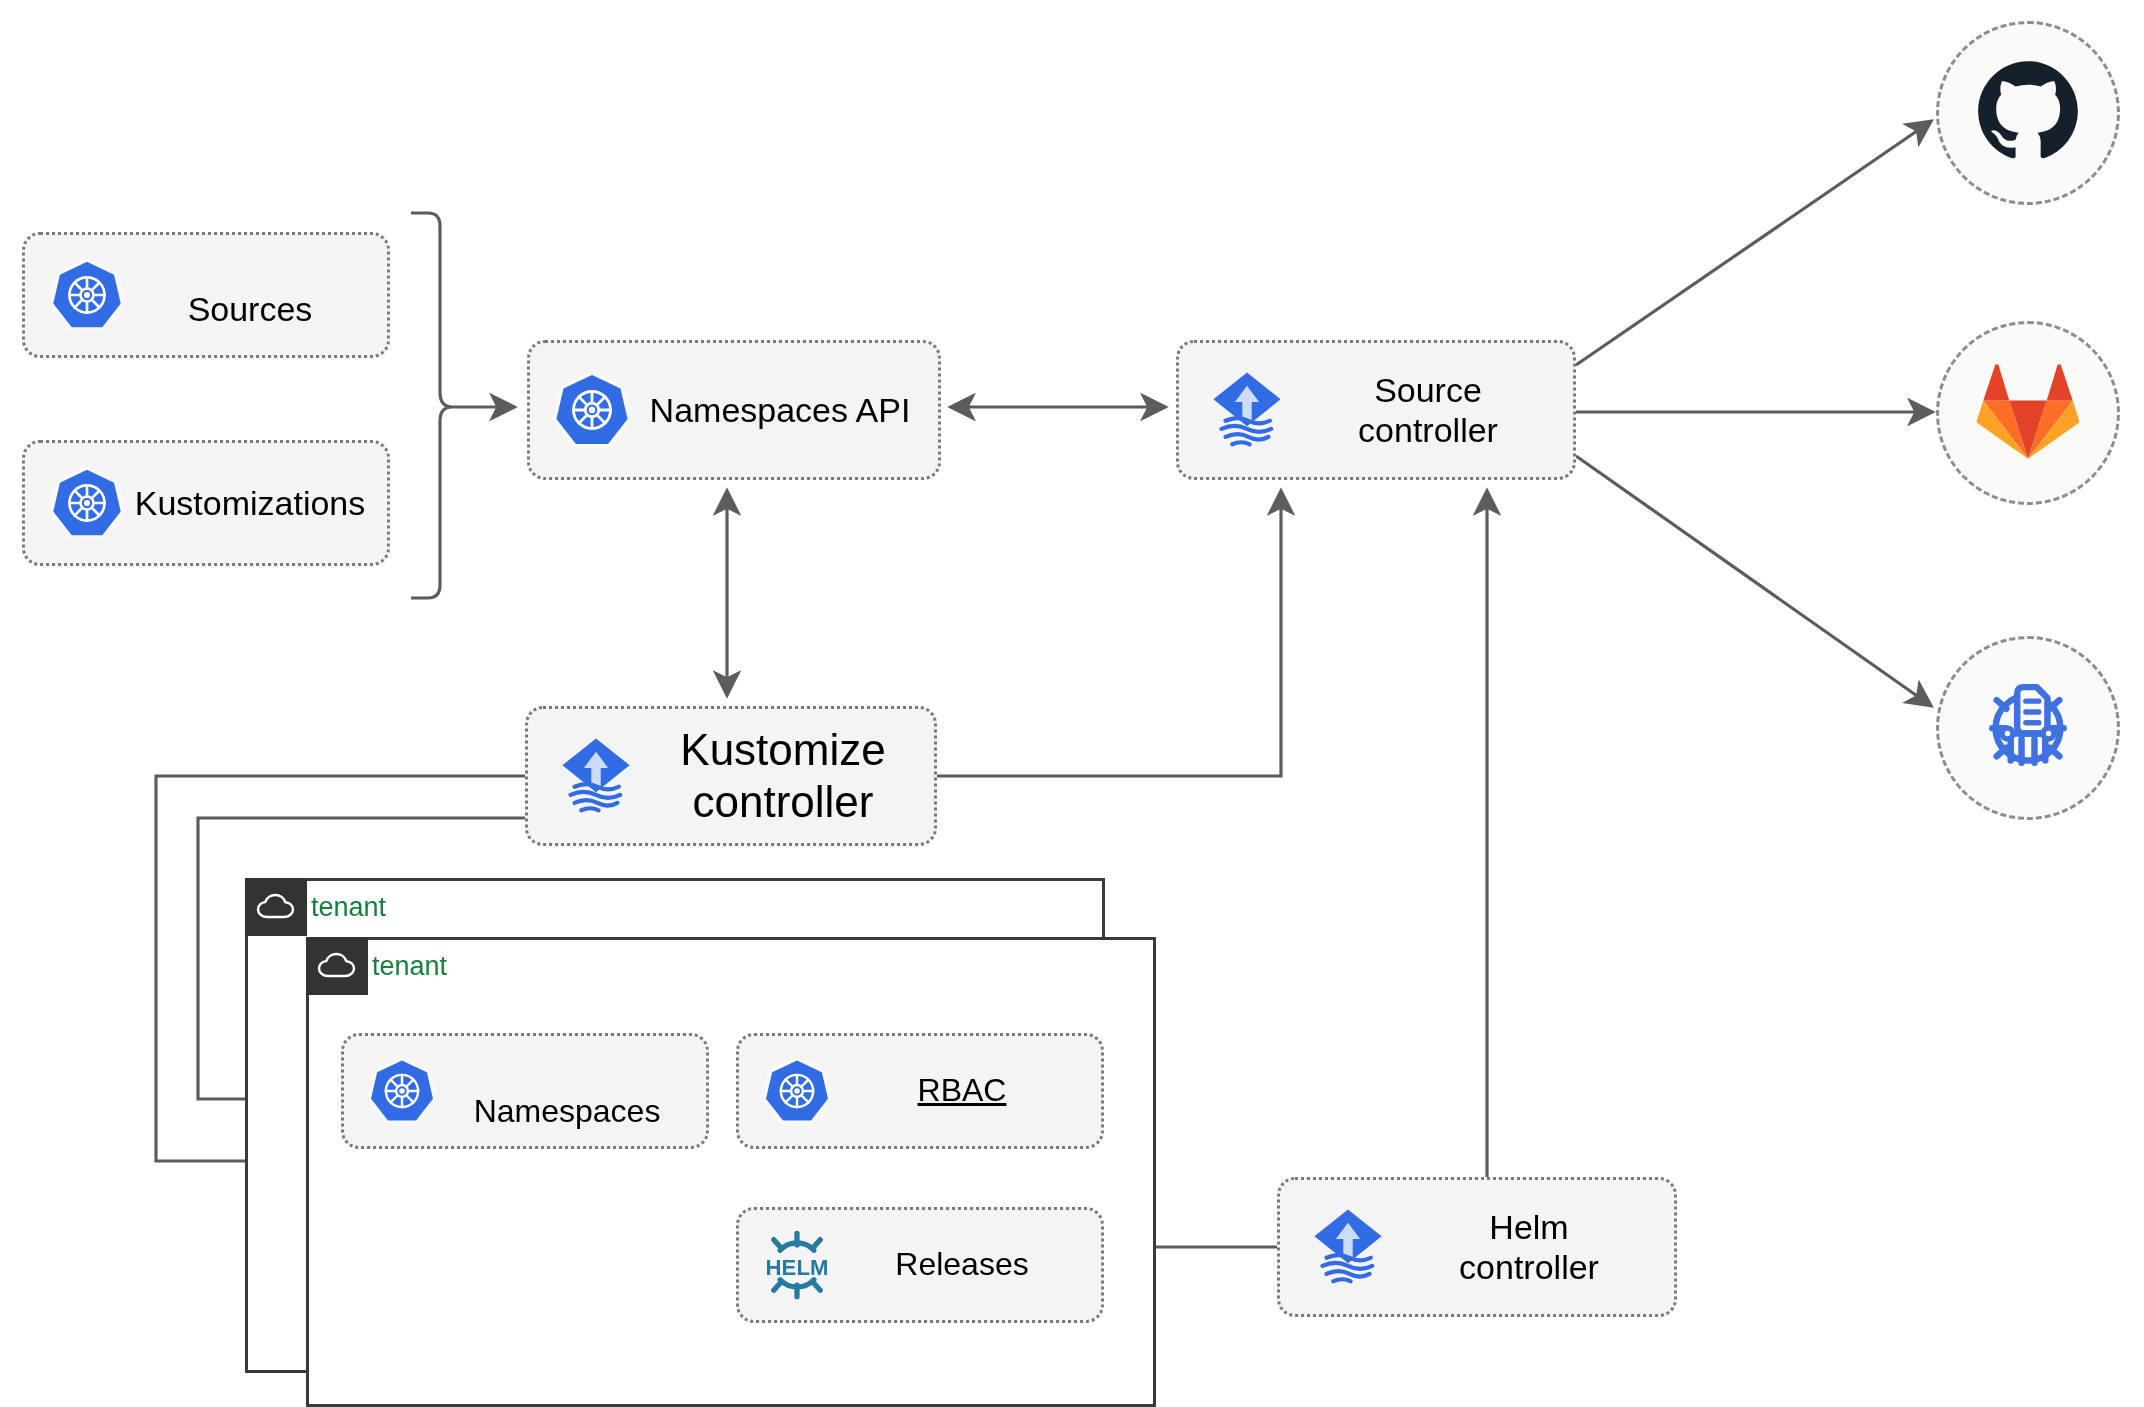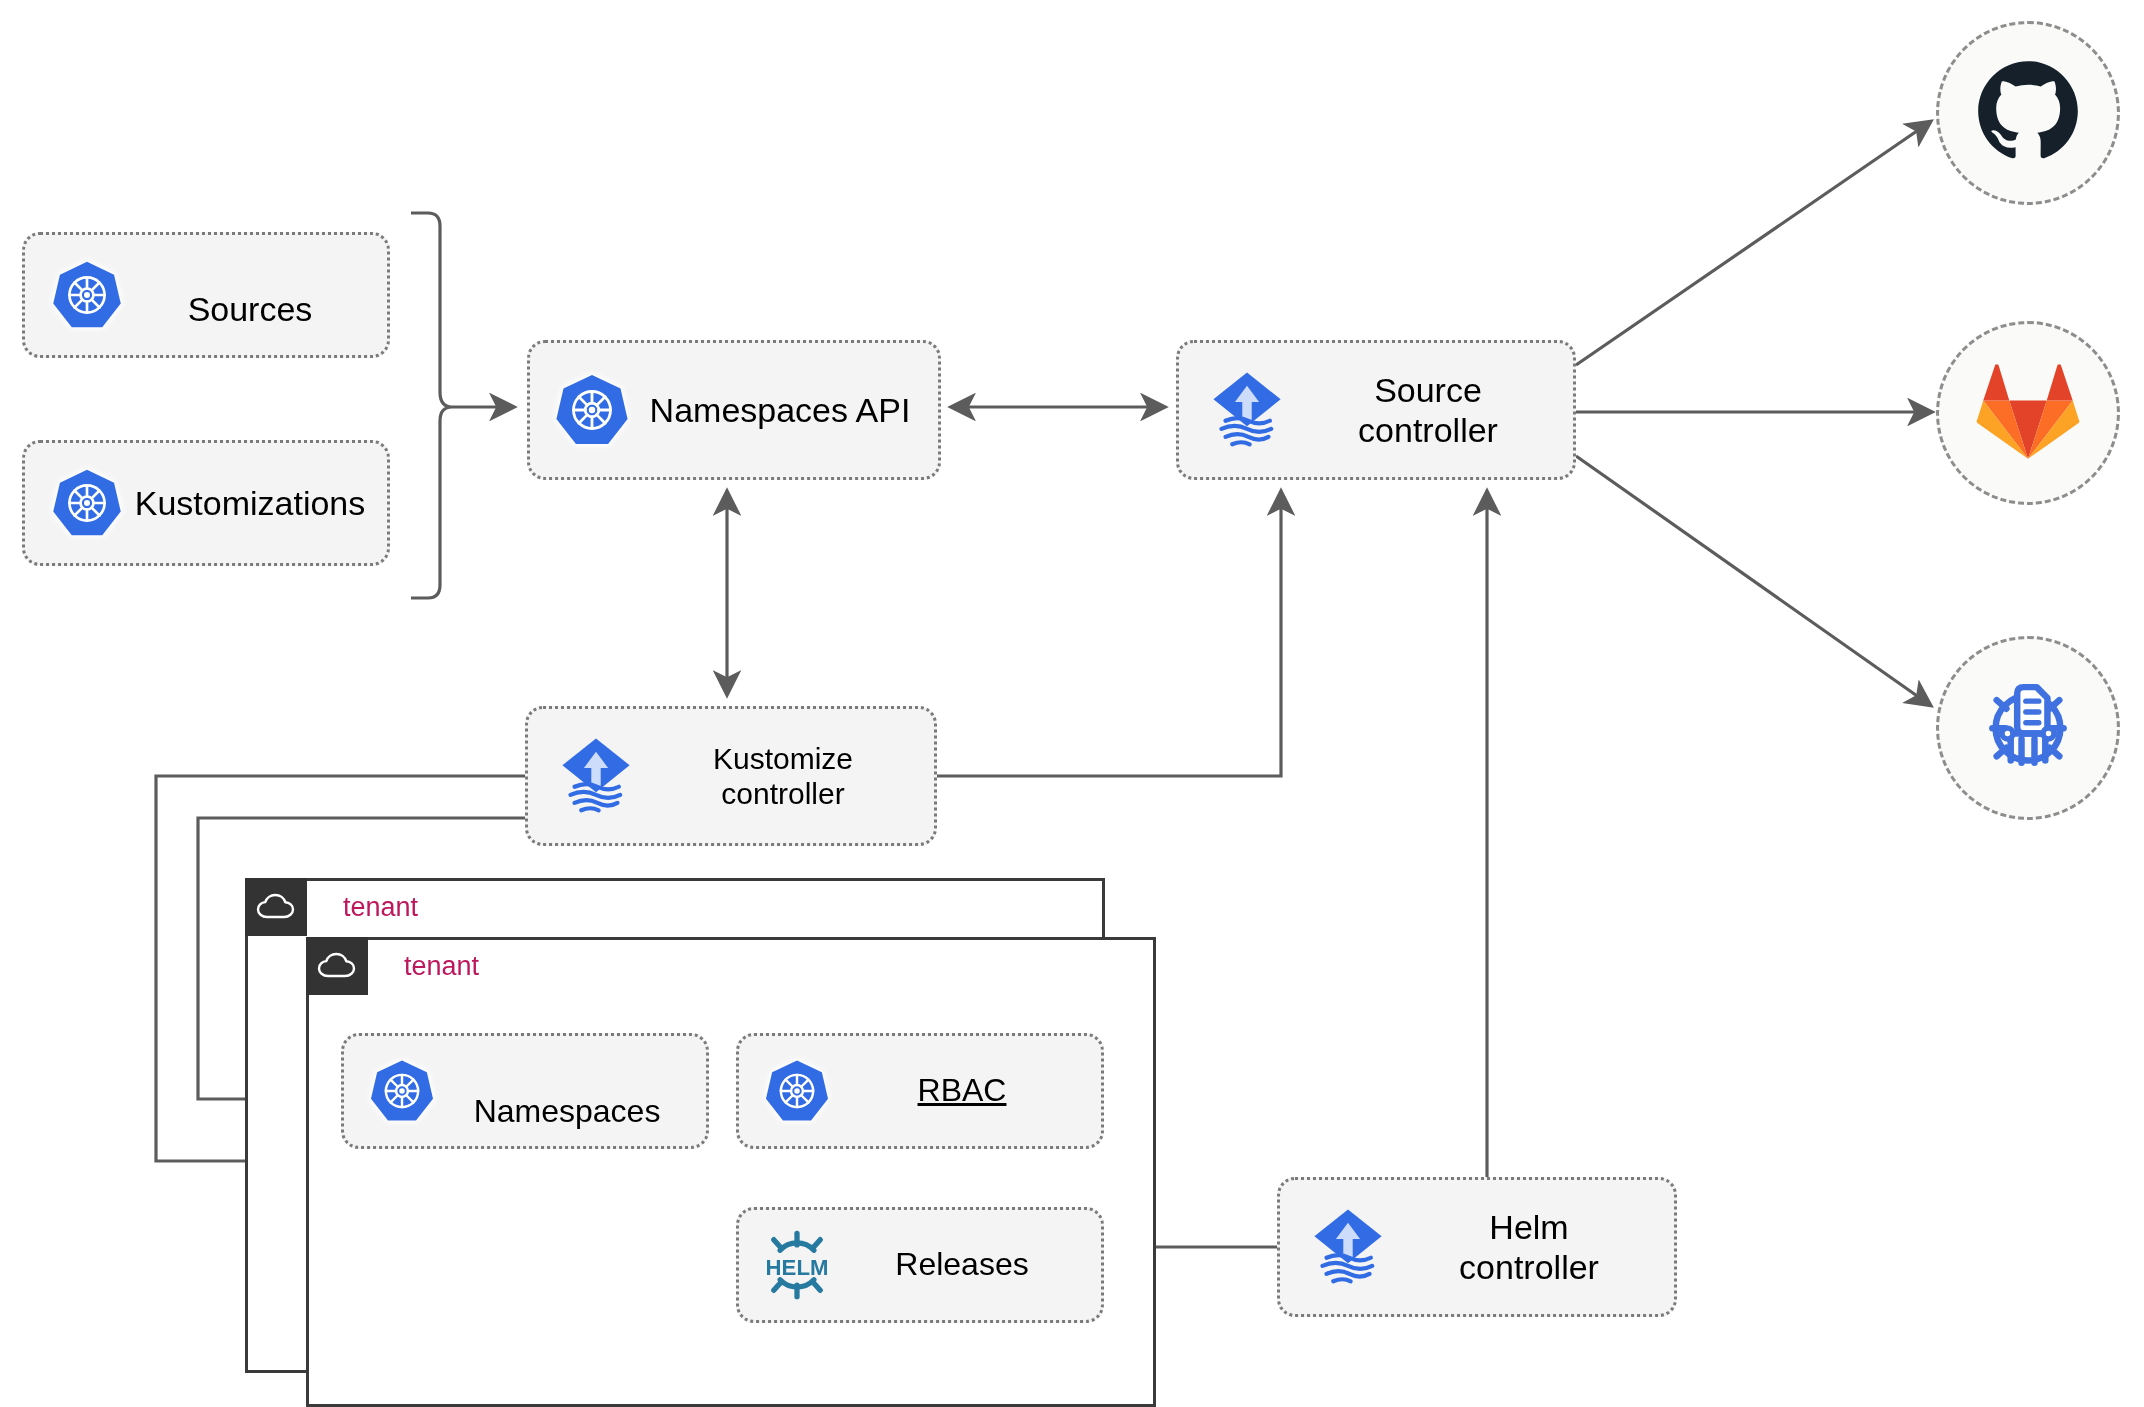--- a/index.html
+++ b/index.html
@@ -11,21 +11,21 @@
   .rbox{background:#f4f4f4;border:3px dotted #7a7a7a;border-radius:18px;}
   .rbox .ico{flex:0 0 auto;display:flex;align-items:center;justify-content:center;}
   .rbox .lbl{flex:1 1 auto;text-align:center;color:#000;line-height:1.18;}
 
   .circ{position:absolute;box-sizing:border-box;border-radius:50%;
         background:#fafaf8;border:3px dashed #8d8d8d;display:flex;align-items:center;justify-content:center;}
 
   .tenant{position:absolute;box-sizing:border-box;background:#ffffff;border:3px solid #3a3a3a;}
   .tenant-head{position:absolute;display:flex;align-items:center;height:58px;}
   .tenant-tab{width:62px;height:58px;background:#333333;display:flex;align-items:center;justify-content:center;flex:0 0 auto;}
-  .tenant-name{font-size:27px;color:#be185d;margin-left:36px;}
+  .tenant-name{font-size:27px;color:#15803d;margin-left:4px;}
 
   .k8s{filter:drop-shadow(0 0 2px #ffffff) drop-shadow(0 0 4px #ffffff);}
 </style>
 </head>
 <body>
 
 <div id="stage">
 
   <svg id="edges" viewBox="0 0 2144 1407">
     <defs>
@@ -159,21 +159,21 @@
         <path d="M32 4 L57 24 L32 44 L7 24 Z" fill="#326ce5"></path>
         <path d="M32 14 L41 26 L35.5 26 L35.5 40 L28.5 40 L28.5 26 L23 26 Z" fill="#cddcfb"></path>
         <g stroke="#326ce5" stroke-width="3.1" fill="none" stroke-linecap="round">
           <path d="M16 40 Q 25 36 33 40 Q 41 44 49 40"></path>
           <path d="M13 46 Q 23 41.5 32 46 Q 41 50.5 50 46"></path>
           <path d="M16 52 Q 25 48 33 52 Q 41 56 48 52"></path>
           <path d="M21 57.5 Q 28 54.5 34 57.5"></path>
         </g>
       </svg>
     </span>
-    <span class="lbl" style="font-size:30px;white-space:pre-line;">Kustomize
+    <span class="lbl" style="font-size:44px;white-space:pre-line;">Kustomize
 controller</span>
   </div>
 
   <div class="node rbox" style="left:1277px;top:1177px;width:400px;height:140px;padding:0 16px;">
     <span class="ico" style="width:104px;">
       <svg width="86" height="86" viewBox="0 0 64 64" aria-hidden="true">
         <path d="M32 4 L57 24 L32 44 L7 24 Z" fill="#326ce5"></path>
         <path d="M32 14 L41 26 L35.5 26 L35.5 40 L28.5 40 L28.5 26 L23 26 Z" fill="#cddcfb"></path>
         <g stroke="#326ce5" stroke-width="3.1" fill="none" stroke-linecap="round">
           <path d="M16 40 Q 25 36 33 40 Q 41 44 49 40"></path>

